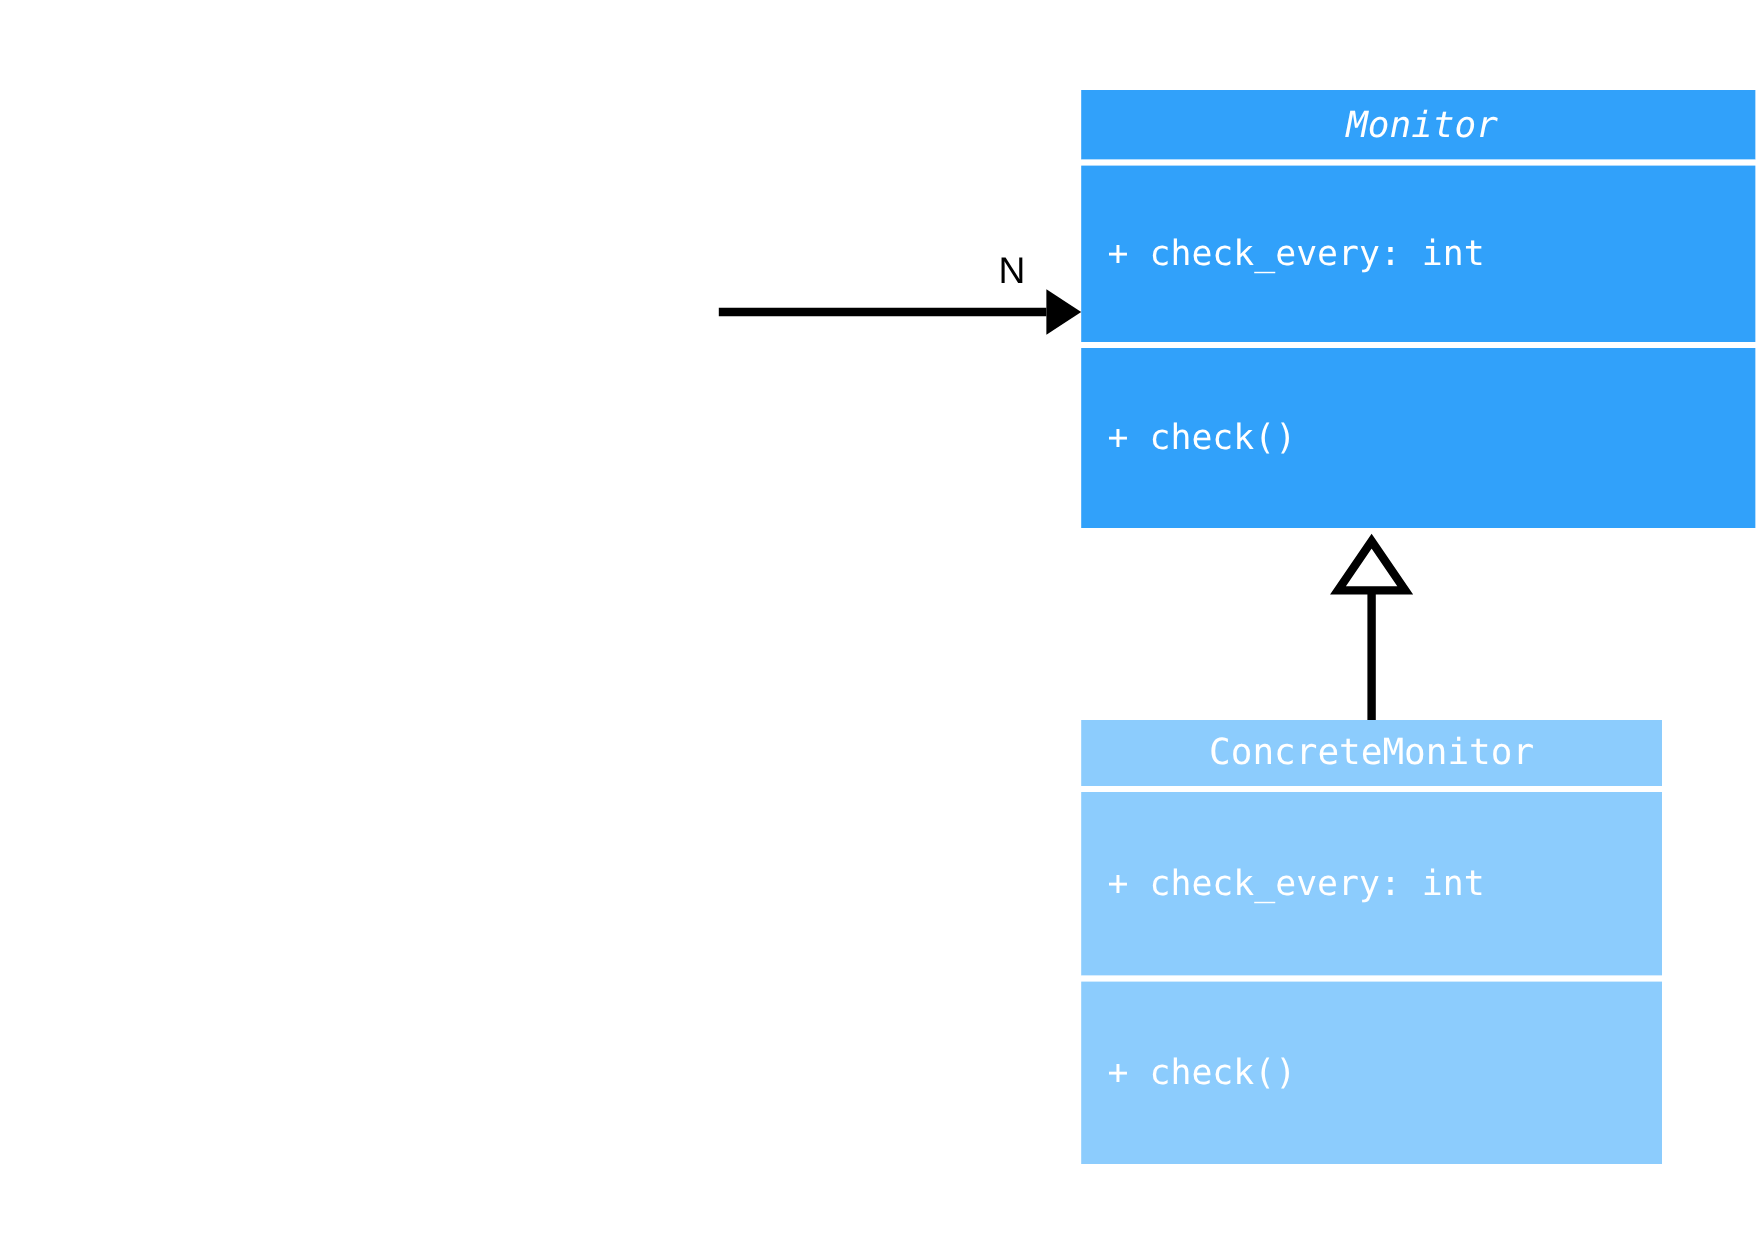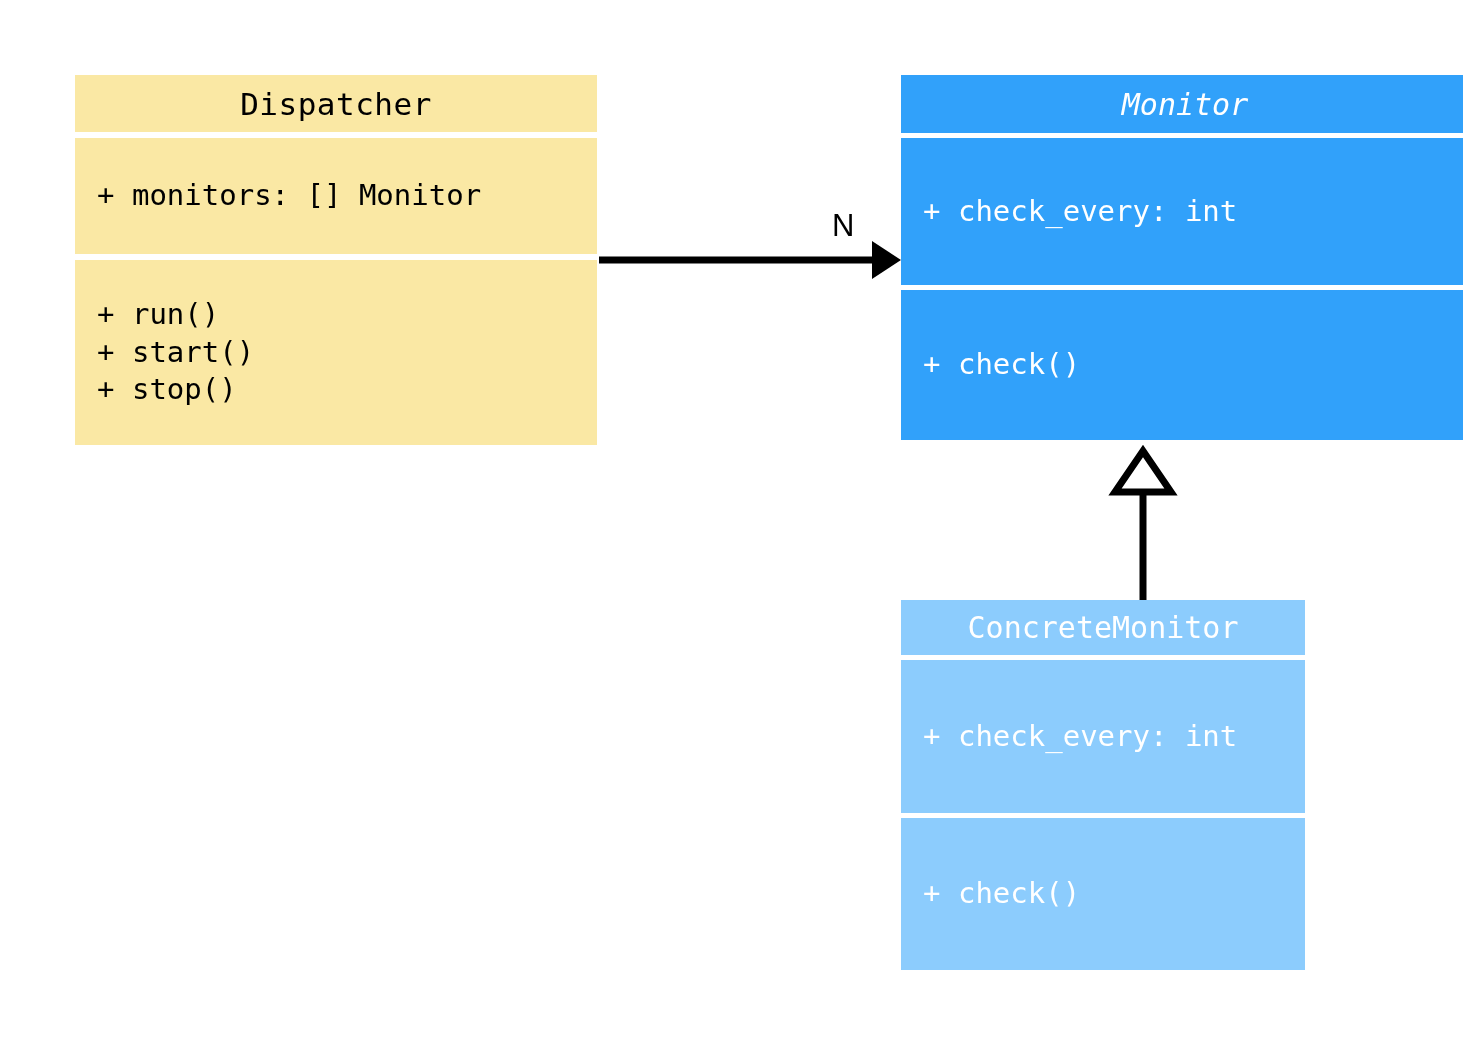--- a/index.html
+++ b/index.html
@@ -106,21 +106,21 @@
   #monitor .methods {
     height: 150px;
     padding-left: 22px;
     font-size: 29px;
   }
 
   
   #concrete-monitor {
     left: 901px;
     top: 600px;
-    width: 404px;
+    width: 484px;
     height: 370px;
     color: #ffffff;
   }
   #concrete-monitor .compartment { background: #8cccfd; }
   #concrete-monitor .class-title {
     height: 55px;
     font-size: 30px;
   }
   #concrete-monitor .divider { height: 5px; }
   #concrete-monitor .attrs {
@@ -153,33 +153,20 @@
   #assoc-label {
     left: 832px;
     top: 208px;
   }
 </style>
 </head>
 <body>
 
 <div id="canvas">
 
-  <div class="uml-class" id="dispatcher">
-    <div class="compartment class-title">Dispatcher</div>
-    <div class="divider"></div>
-    <div class="compartment members attrs">
-      <div class="member-line">+ monitors: [] Monitor</div>
-    </div>
-    <div class="divider"></div>
-    <div class="compartment members methods">
-      <div class="member-line">+ run()</div>
-      <div class="member-line">+ start()</div>
-      <div class="member-line">+ stop()</div>
-    </div>
-  </div>
 
   <div class="uml-class" id="monitor">
     <div class="compartment class-title">Monitor</div>
     <div class="divider"></div>
     <div class="compartment members attrs">
       <div class="member-line">+ check_every: int</div>
     </div>
     <div class="divider"></div>
     <div class="compartment members methods">
       <div class="member-line">+ check()</div>

